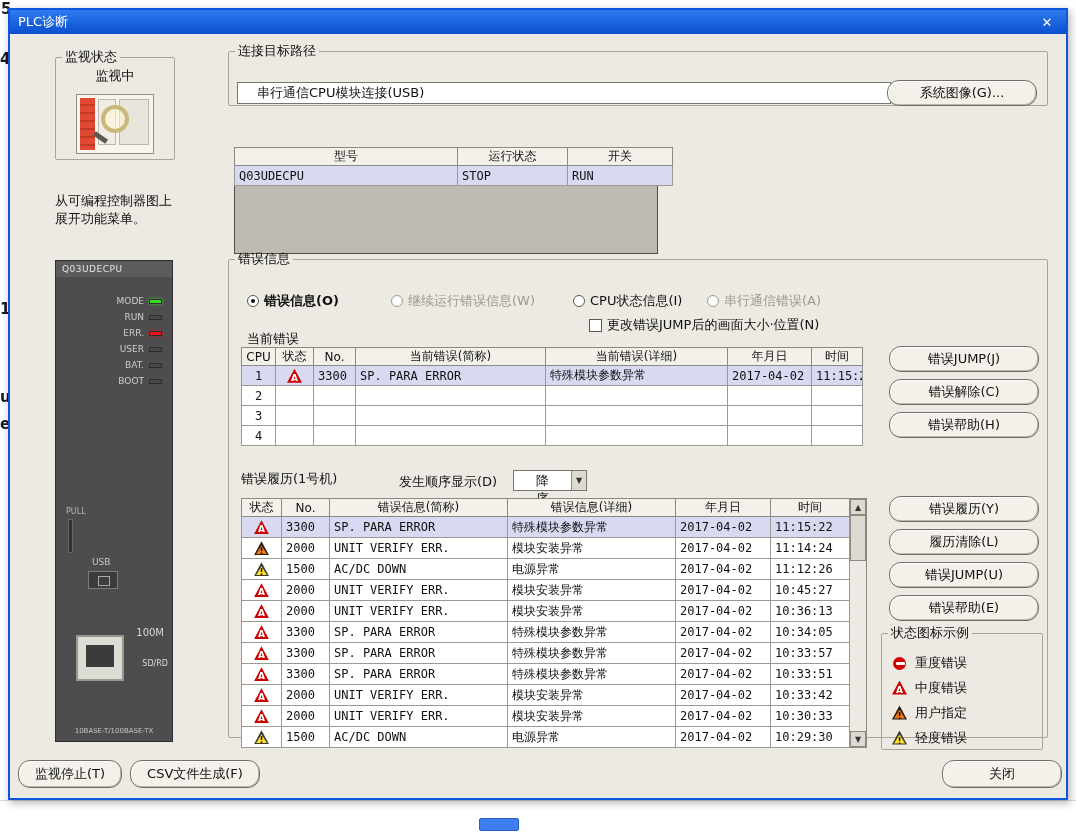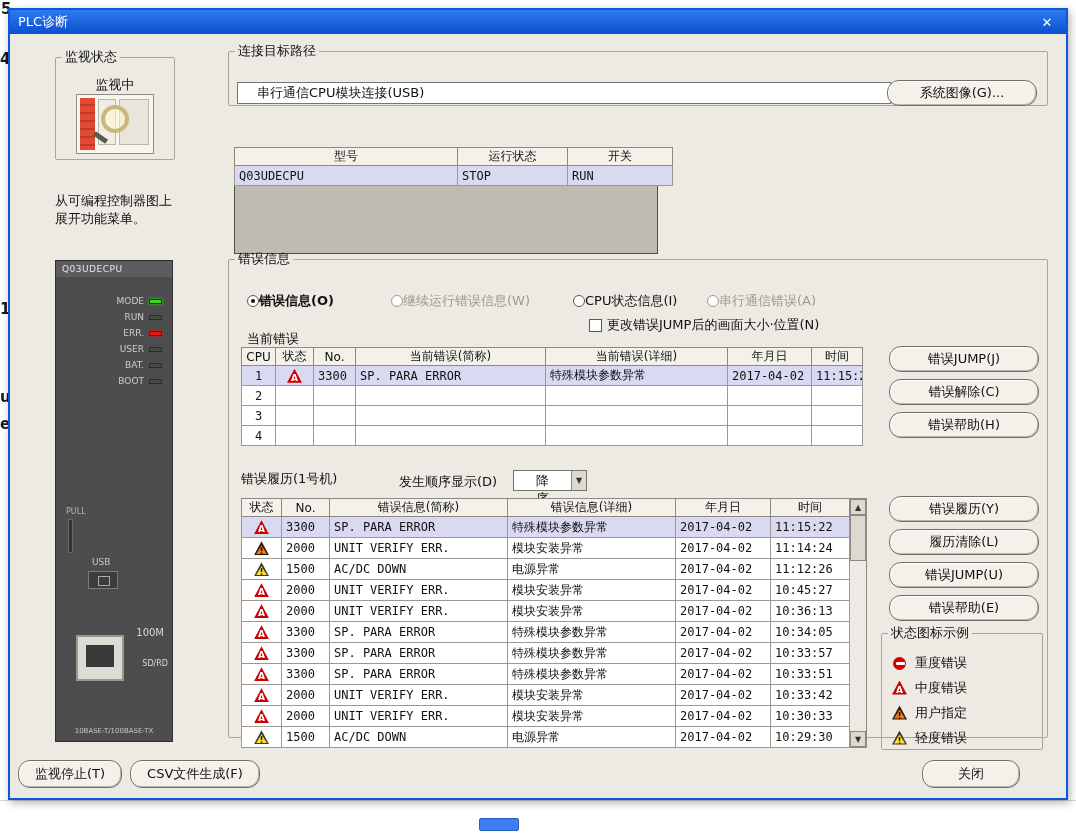--- a/index.html
+++ b/index.html
@@ -14,21 +14,21 @@
 .titlebar{position:absolute;left:0;top:0;right:0;height:24px;background:linear-gradient(var(--titlebar_top,#2f7bee),var(--titlebar_bottom,#0a4fd0));display:flex;align-items:center;padding:0 8px;color:#fff}
 .title{font-weight:normal;font-size:13px}
 .close{margin-left:auto;width:22px;height:18px;display:flex;align-items:center;justify-content:center;font-size:13px;font-weight:bold}
 .dbody{position:absolute;left:0;top:24px;right:0;bottom:0}
 
 fieldset.grp{position:absolute;border:1px solid #a9a698;border-radius:2px;padding:0}
 fieldset.grp legend{font-size:13px;margin-left:6px;padding:0 3px}
 
 
 .monitor{left:45px;top:14px;width:120px;height:112px}
-.mstatus{text-align:center;margin-top:10px}
+.mstatus{text-align:center;margin-top:1px}
 .mimg{position:absolute;left:20px;top:28px;width:78px;height:60px;background:#f7f5ee;border:1px solid #8f8f88}
 .mi-red{position:absolute;left:3px;top:3px;bottom:3px;width:15px;background:repeating-linear-gradient(180deg,#e04a34 0 6px,#c23a26 6px 8px)}
 .mi-mod{position:absolute;left:21px;top:4px;width:18px;bottom:8px;background:#efede4;border:1px solid #b9b7ae}
 .mi-mod2{position:absolute;left:42px;top:4px;width:30px;bottom:8px;background:#e7e5dc;border:1px solid #b9b7ae}
 .mi-glass{position:absolute;left:24px;top:10px;width:28px;height:28px;border:4px solid #c9b87a;border-radius:50%;background:rgba(255,248,214,.55);z-index:2}
 .mi-handle{position:absolute;left:16px;top:40px;width:15px;height:5px;background:#5a5a55;transform:rotate(35deg);z-index:2}
 
 .note{position:absolute;left:45px;top:158px;width:190px;line-height:18px}
 
 
@@ -72,21 +72,21 @@
 .mtbl-wrap{position:absolute;left:224px;top:113px;width:424px}
 .mtbl{width:438px;table-layout:fixed}
 .mtbl th:nth-child(1),.mtbl td:nth-child(1){width:223px}
 .mtbl th:nth-child(2),.mtbl td:nth-child(2){width:110px}
 .mtbl th:nth-child(3),.mtbl td:nth-child(3){width:105px}
 .mtbl-fill{height:68px;background:#bdbbb2;border:1px solid #4e4e4a;border-top:none}
 
 
 .errg{left:218px;top:216px;width:820px;height:488px}
 .radios{position:absolute;left:0;top:24px;right:0;height:18px}
-.radio-item{position:absolute;display:flex;align-items:center;top:0}
+.radio-item{position:absolute;display:flex;align-items:center;gap:5px;top:0}
 .radio-item:nth-child(1){left:18px}
 .radio-item:nth-child(2){left:162px}
 .radio-item:nth-child(3){left:344px}
 .radio-item:nth-child(4){left:478px}
 .rb{width:12px;height:12px;border-radius:50%;border:1px solid #5a5a55;background:#fff;position:relative;flex:none}
 .rb.on::after{content:"";position:absolute;left:3px;top:3px;width:4px;height:4px;border-radius:50%;background:#111}
 .rb.dis{border-color:#9a9a92}
 .rlb.bold{font-weight:bold}
 .rlb.dis{color:#9c9a90}
 .cbrow{position:absolute;left:360px;top:48px;display:flex;align-items:center;gap:5px}
@@ -140,21 +140,21 @@
 .sicon.minor .tri-o{background:#3a3a2a}
 .sicon.minor .tri-i{background:var(--minor,#ffdf2e)}
 .sicon.minor .ch{color:#222}
 .sicon.severe .circ{position:absolute;left:1px;top:1px;width:13px;height:13px;border-radius:50%;background:var(--severe,#d40000)}
 .sicon.severe .bar{position:absolute;left:4px;top:6px;width:9px;height:3px;background:#fff;border-radius:1px}
 
 
 .foot{position:absolute;height:28px}
 .b-stop{left:8px;top:726px;width:104px}
 .b-csv{left:120px;top:726px;width:130px}
-.b-close{left:912px;top:726px;width:98px}
+.b-close{left:932px;top:726px;width:120px}
 </style>
 </head>
 <body>
 
 <div class="screen">
   <div>
       <span class="frag" style="left: 1px; top: 0px;">5</span>
       <span class="frag" style="left: 0px; top: 50px;">4</span>
       <span class="frag" style="left: 0px; top: 300px;">12</span>
       <span class="frag" style="left: 0px; top: 388px;">u</span>

